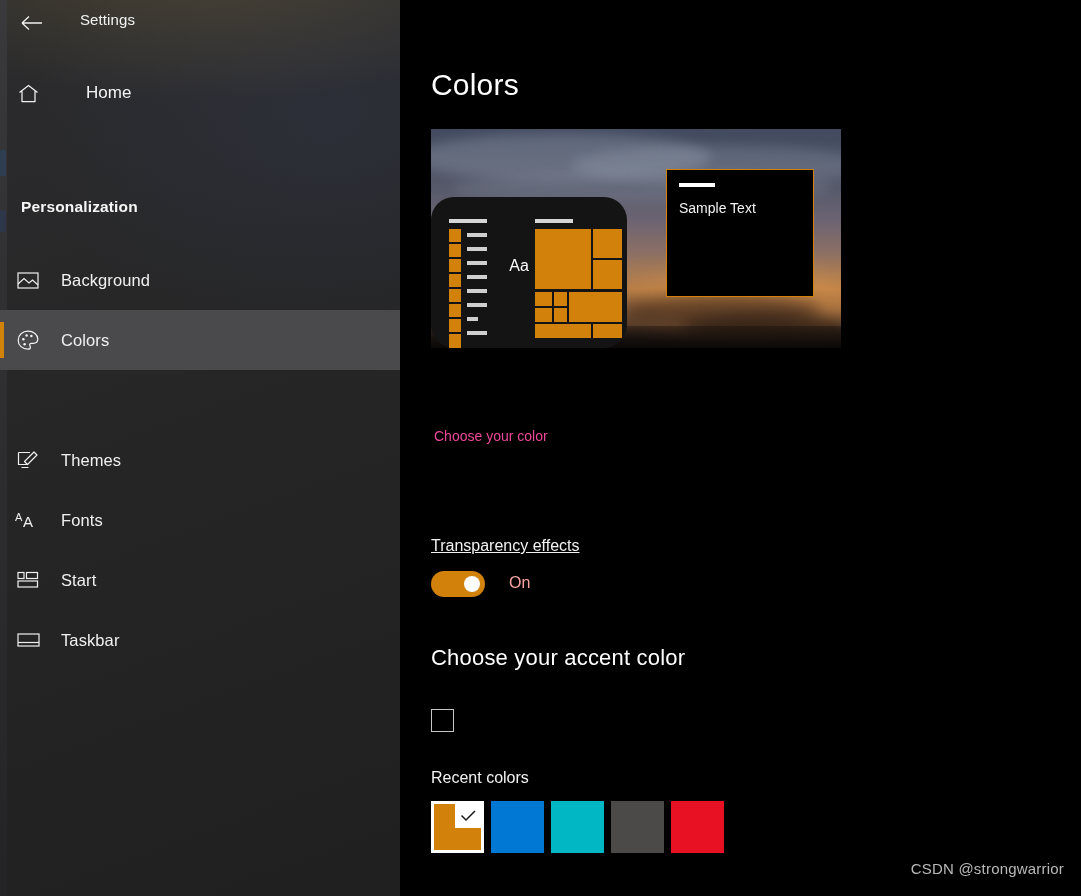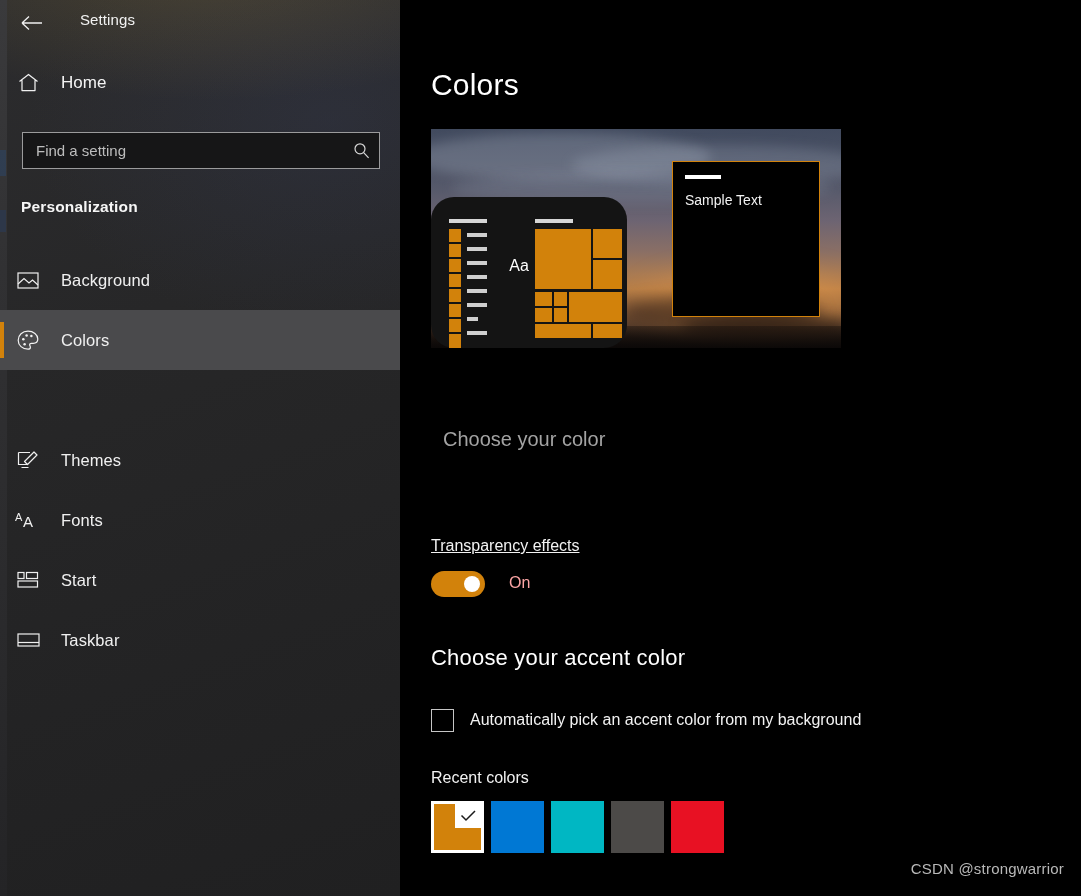--- a/index.html
+++ b/index.html
@@ -32,21 +32,21 @@
     position:absolute; left:12px; top:6px; width:40px; height:34px;
     display:flex; align-items:center; justify-content:center; cursor:pointer;
   }
   #app-title {
     position:absolute; left:80px; top:11px;
     font-size:15px; color:#f2f2f2; letter-spacing:.1px;
   }
 
   #home-row {
     position:absolute; left:0; top:73px; width:400px; height:40px;
-    display:flex; align-items:flex-start; cursor:pointer;
+    display:flex; align-items:center; cursor:pointer;gap:25px;
   }
   #home-icon { width:44px; display:flex; justify-content:center; margin-left:6px; }
   #home-label { font-size:17px; color:#f4f4f4; margin-left:11px; }
 
   #search-wrap {
     position:absolute; left:22px; top:132px; width:358px; height:37px;
     background:#161617; border:1px solid #9b9b9c; display:flex; align-items:center;
     cursor:text;
   }
   #search-input {
@@ -108,28 +108,28 @@
   .sm-tile { position:absolute; background:#d2820b; }
   .sm-line { position:absolute; height:4px; background:#cfcfcf; }
   .sm-sq { position:absolute; background:#d2820b; }
   #sm-aa {
     position:absolute; left:58px; top:60px; width:60px;
     text-align:center; font-size:16px; color:#fff; font-weight:300;
   }
 
   
   #sample-win {
-    position:absolute; left:235px; top:32px; width:148px; height:156px;
-    background:#000; border:1.5px solid #d2820b;margin-left:6px;
+    position:absolute; left:235px; top:40px; width:148px; height:128px;
+    background:#000; border:1.5px solid #d2820b;
   }
   #sample-bar { position:absolute; left:12px; top:13px; width:36px; height:4px; background:#fff; }
   #sample-text { position:absolute; left:12px; top:30px; font-size:14px; color:#f2f2f2; }
 
   
-  #choose-color-label { position:absolute; left:43px; top:428px; font-size:20px; color:#a3a3a3; }
+  #choose-color-label { position:absolute; left:34px; top:428px; font-size:14px; color:#ec4899; }
   #color-select {
     position:absolute; left:31px; top:461px; width:350px; height:37px;
     background:#0a0a0a; border:1.5px solid #8f8f90;
     display:flex; align-items:center; cursor:pointer;
   }
   #color-select-value { flex:1; font-size:16px; color:#fff; padding-left:15px; }
   #color-select-chev { width:38px; display:flex; align-items:center; justify-content:center; }
 
   #transparency-label { position:absolute; left:31px; top:537px; font-size:16px; color:#f2f2f2;text-decoration:underline; }
   #transparency-toggle {
@@ -191,29 +191,20 @@
 
     <div id="home-row">
       <span id="home-icon">
         <svg width="21" height="19" viewBox="0 0 21 19">
           <path d="M1.5 8.5 L10.5 1.5 L19.5 8.5 M4 7.2 V17.5 H17 V7.2" stroke="#f0f0f0" stroke-width="1.25" fill="none" stroke-linejoin="round"></path>
         </svg>
       </span>
       <span id="home-label">Home</span>
     </div>
 
-    <div id="search-wrap">
-      <input id="search-input" type="text" placeholder="Find a setting" style="">
-      <span id="search-icon-btn">
-        <svg width="17" height="17" viewBox="0 0 17 17">
-          <circle cx="7" cy="6.8" r="5" stroke="#d8d8d8" stroke-width="1.2" fill="none"></circle>
-          <path d="M10.7 10.6 L15.6 15.8" stroke="#d8d8d8" stroke-width="1.2" fill="none"></path>
-        </svg>
-      </span>
-    </div>
 
     <div id="section-label">Personalization</div>
 
     <div class="nav-item" style="top:250px;">
       <span class="nav-ico">
         <svg width="22" height="19" viewBox="0 0 22 19">
           <rect x="1" y="2" width="20" height="15" stroke="#f0f0f0" stroke-width="1.2" fill="none"></rect>
           <path d="M1 13 L7 7.5 L12 12 L15.5 9 L21 14" stroke="#f0f0f0" stroke-width="1.2" fill="none"></path>
         </svg>
       </span>
@@ -338,21 +329,20 @@
     <div id="transparency-label">Transparency effects</div>
     <div id="transparency-toggle" style="background: rgb(210, 130, 11);">
       <span id="toggle-knob"></span>
     </div>
     <div id="transparency-state">On</div>
 
     <div id="accent-heading">Choose your accent color</div>
 
     <div id="auto-accent-row">
       <span id="auto-accent-box"></span>
-      <span id="auto-accent-label">Automatically pick an accent color from my background</span>
     </div>
 
     <div id="recent-label">Recent colors</div>
     <div id="recent-swatches">
       <div class="swatch selected" style="background: rgb(210, 130, 11);">
         <span class="notch">
           <svg width="17" height="12" viewBox="0 0 17 12">
             <path d="M1.5 5.5 L6 10 L15 1" stroke="#1a1a1a" stroke-width="1.5" fill="none"></path>
           </svg>
         </span>

